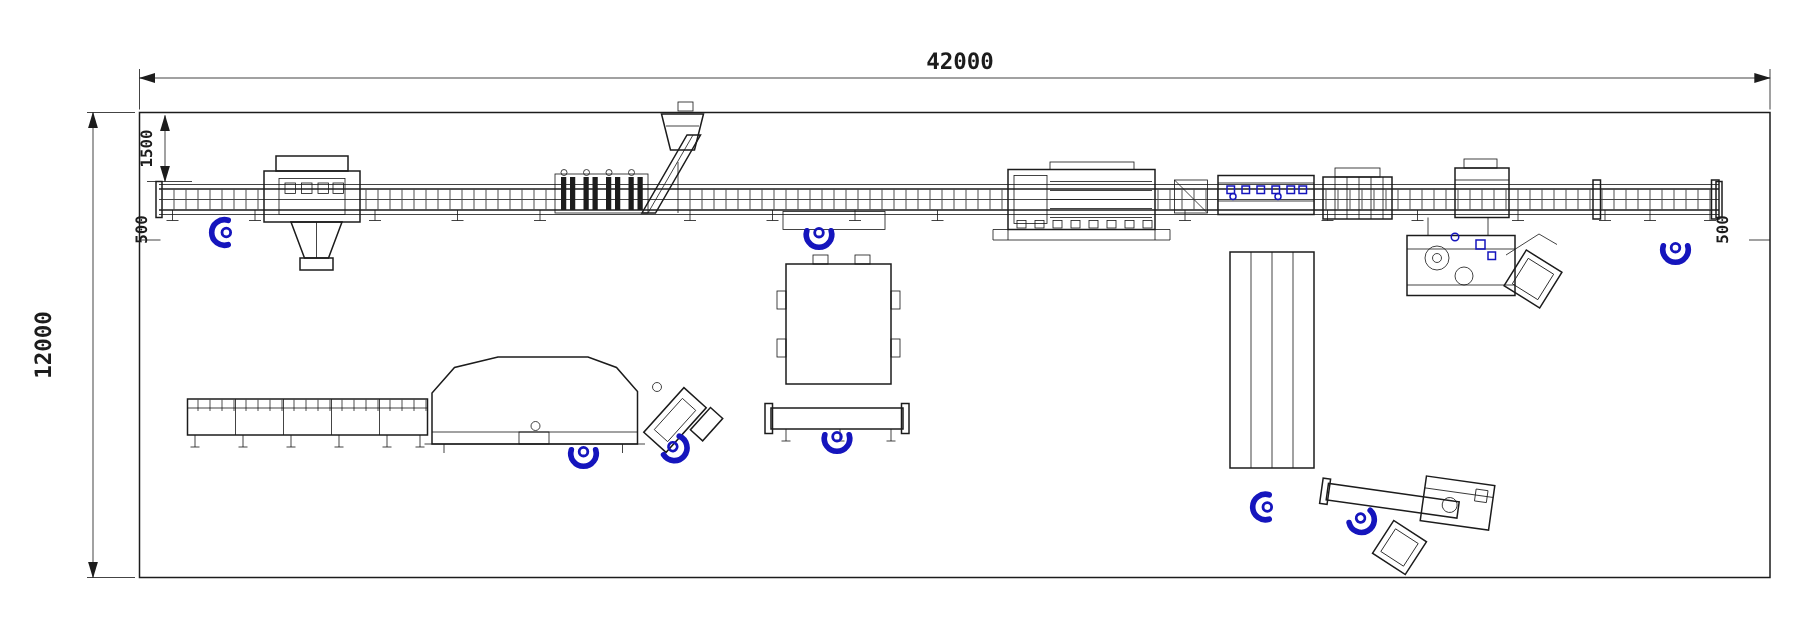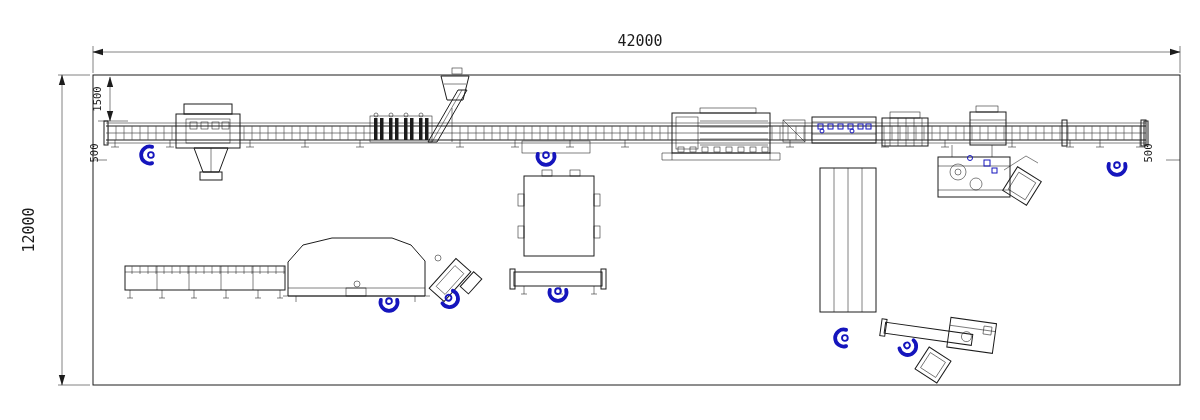--- a/index.html
+++ b/index.html
@@ -1,17 +1,17 @@
 <!DOCTYPE html>
 <html style="--line: #1c1c1c; --blue: #1515bd;"><head>
 <meta charset="utf-8">
 <style>
   :root { --line:#1c1c1c; --blue:#1515bd; }
   html,body { margin:0; padding:0; background:#ffffff; }
-  .sheet { position:relative; width:1200px; height:420px; background:#ffffff; overflow:hidden; }
+  .sheet { position:relative; width:1200px; height:420px; background:#ffffff; overflow:hidden;font-weight:bold; }
   svg { display:block; }
   .ln { stroke:var(--line); stroke-width:1; fill:none; }
   .tn { stroke:var(--line); stroke-width:.55; fill:none; }
   .dk { fill:var(--line); stroke:none; }
   .blu { stroke:var(--blue); stroke-width:1; fill:none; }
   text { font-family:"DejaVu Sans Mono","Liberation Mono",monospace; fill:var(--line); }
   .t-big { font-size:15px; }
   .t-sm  { font-size:10.5px; }
 </style>
 </head>

